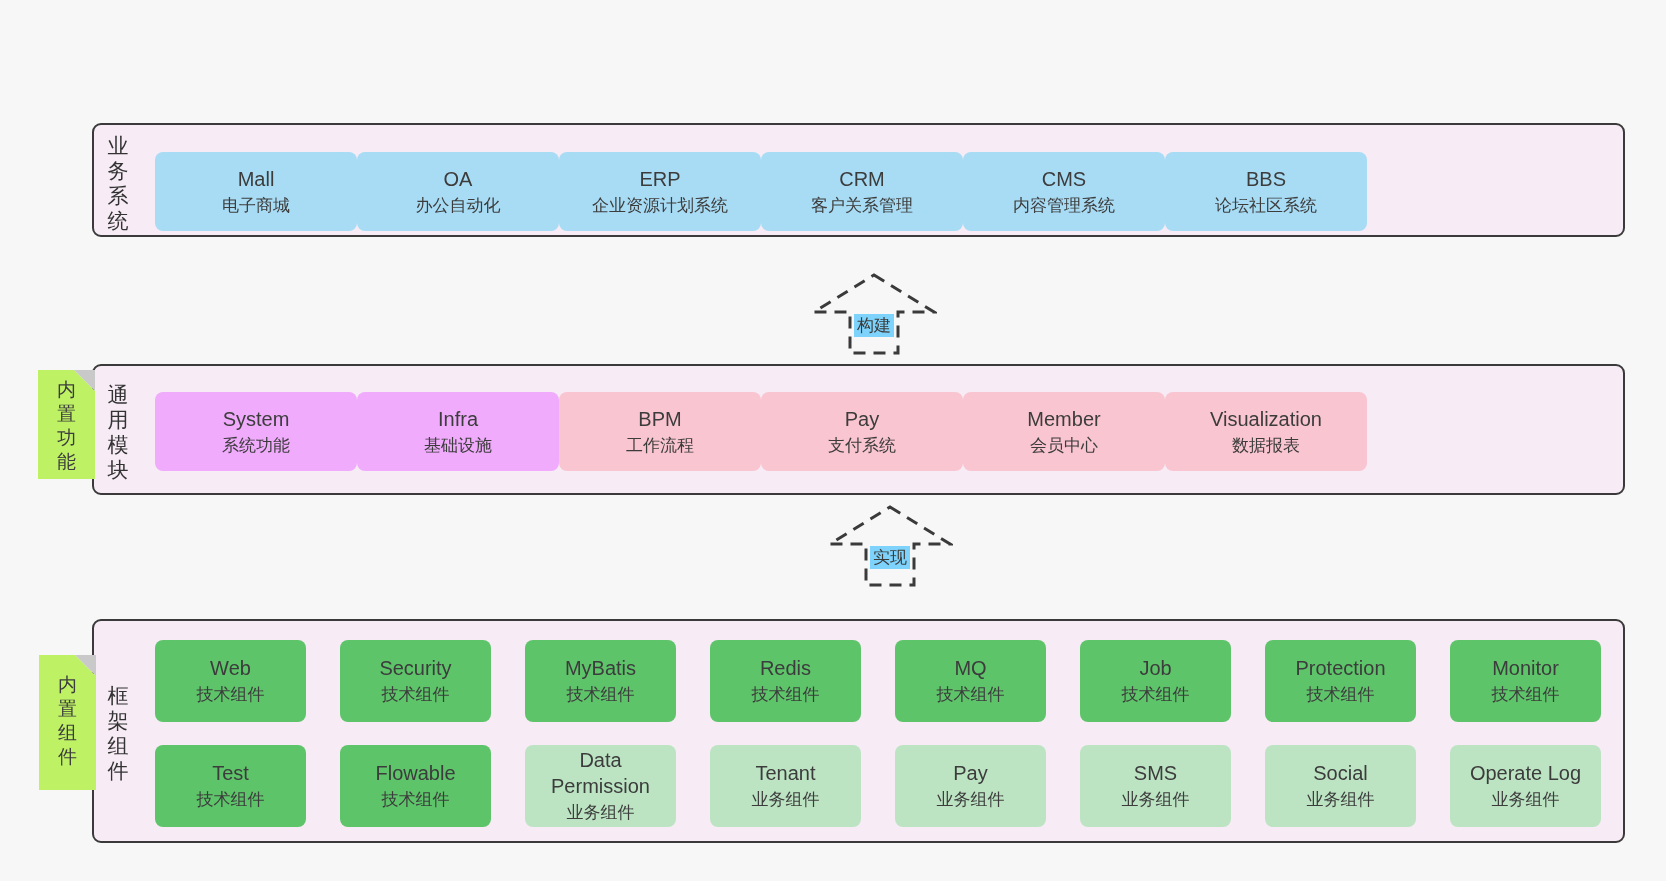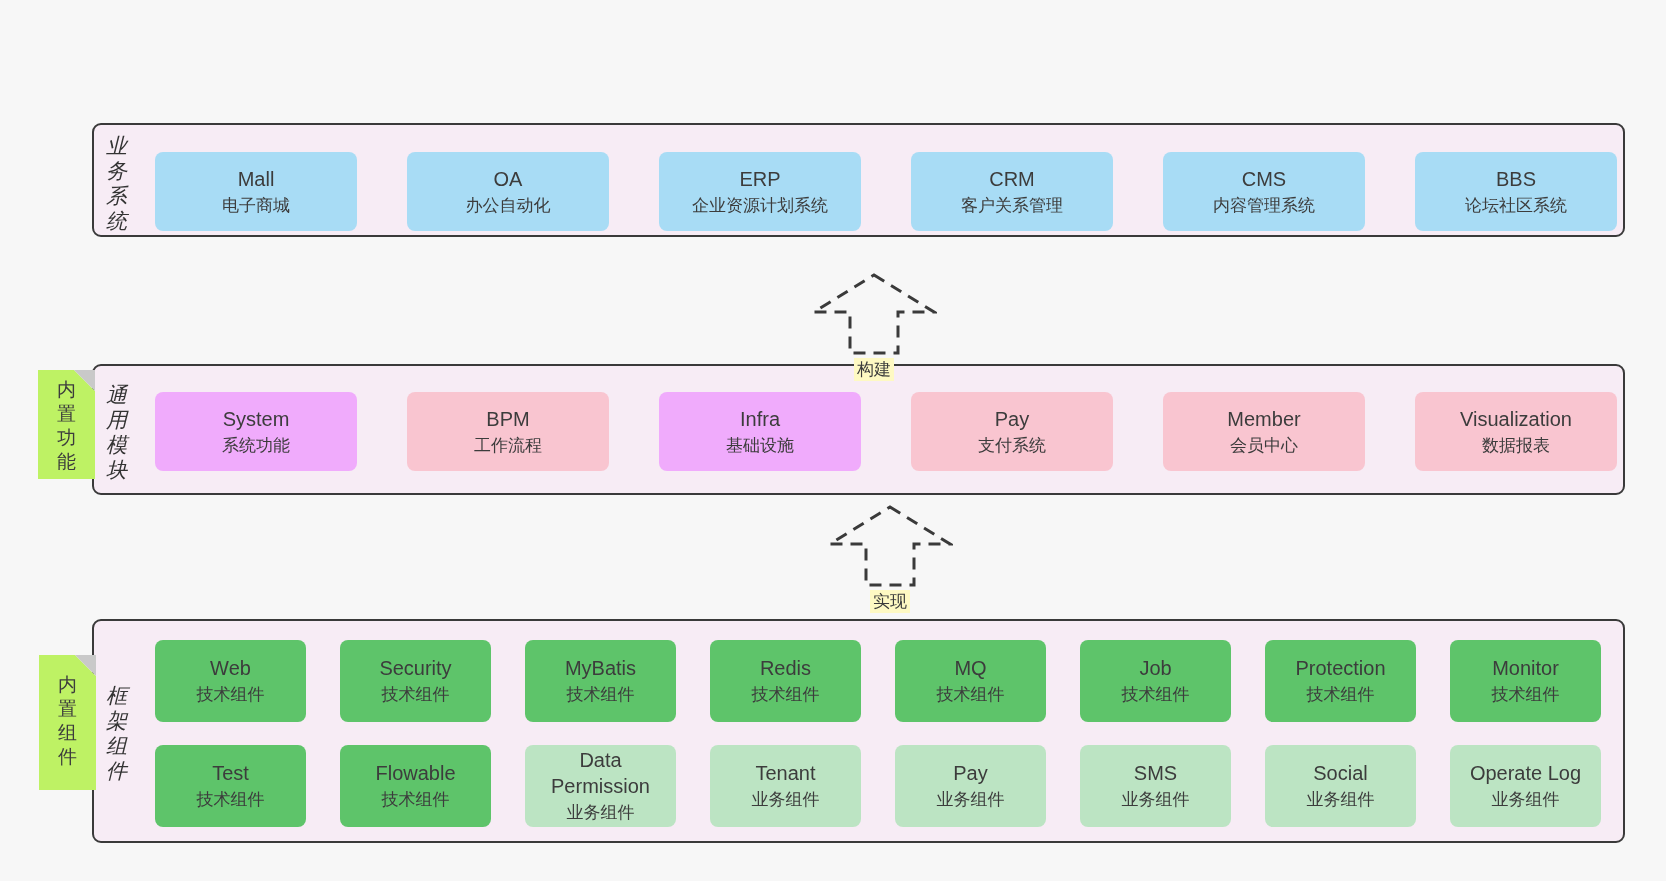--- a/index.html
+++ b/index.html
@@ -15,29 +15,29 @@
     background:#f7ecf5;border:2px solid #3a3a3a;border-radius:9px;
   }
   #band-business{top:123px;height:114px;}
   #band-modules{top:364px;height:131px;}
   #band-framework{top:619px;height:224px;}
 
   
   .v-label{
     position:absolute;left:12px;width:24px;
     font-size:21px;line-height:25px;letter-spacing:0;
-    word-break:break-all;color:#333;font-style:italic;
+    text-align:center;word-break:break-all;color:#333;
   }
   #band-business .v-label{top:8px;}
   #band-modules .v-label{top:16px;}
   #band-framework .v-label{top:62px;}
 
   
   .row{position:absolute;left:61px;display:flex;}
-  .row-6{gap:50px;}
+  .row-6{}
   .row-8{gap:34px;}
   #band-business .row{top:27px;}
   #band-modules .row{top:26px;}
   #band-framework .row.r1{top:19px;}
   #band-framework .row.r2{top:124px;}
 
   .node{
     border-radius:8px;display:flex;flex-direction:column;
     justify-content:center;align-items:center;text-align:center;
     box-sizing:border-box;padding:2px 4px;line-height:1.3;
@@ -72,22 +72,22 @@
   #fold-modules{left:74px;top:370px;}
   #fold-framework{left:75px;top:655px;}
 
   
   .arrow{position:absolute;width:126px;height:84px;}
   #arrow-build{left:811px;top:272px;}
   #arrow-implement{left:827px;top:504px;}
   .arrow svg{position:absolute;left:0;top:0;}
   .arrow .alabel{
     position:absolute;left:50%;top:42px;transform:translateX(-50%);
-    background:#fef9c3;padding:0 3px;font-size:17px;color:#3c3c3c;
-    white-space:nowrap;z-index:2;margin-top:44px;
+    background:#7dd3fc;padding:0 3px;font-size:17px;color:#3c3c3c;
+    white-space:nowrap;z-index:2;
   }
 </style>
 </head>
 <body>
 
 <div class="band" id="band-business">
   <div class="v-label">业务系统</div>
   <div class="row row-6">
     <div class="node blue">
       <span class="t">Mall</span>
@@ -128,27 +128,27 @@
 </div>
 <div class="fold" id="fold-modules"></div>
 
 <div class="band" id="band-modules">
   <div class="v-label">通用模块</div>
   <div class="row row-6">
     <div class="node red">
       <span class="t">System</span>
       <span class="s">系统功能</span>
     </div>
-    <div class="node pink">
-      <span class="t">BPM</span>
-      <span class="s">工作流程</span>
-    </div>
     <div class="node red">
       <span class="t">Infra</span>
       <span class="s">基础设施</span>
+    </div>
+    <div class="node pink">
+      <span class="t">BPM</span>
+      <span class="s">工作流程</span>
     </div>
     <div class="node pink">
       <span class="t">Pay</span>
       <span class="s">支付系统</span>
     </div>
     <div class="node pink">
       <span class="t">Member</span>
       <span class="s">会员中心</span>
     </div>
     <div class="node pink">

